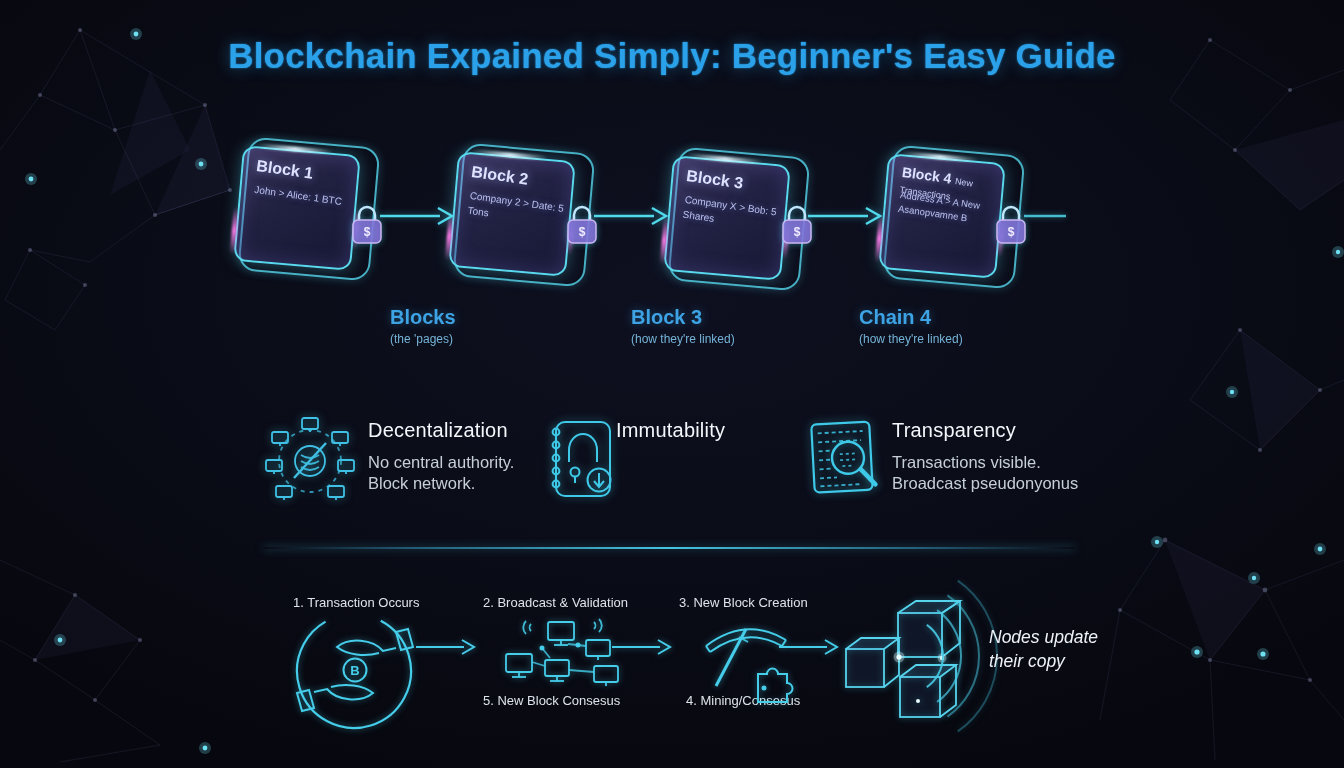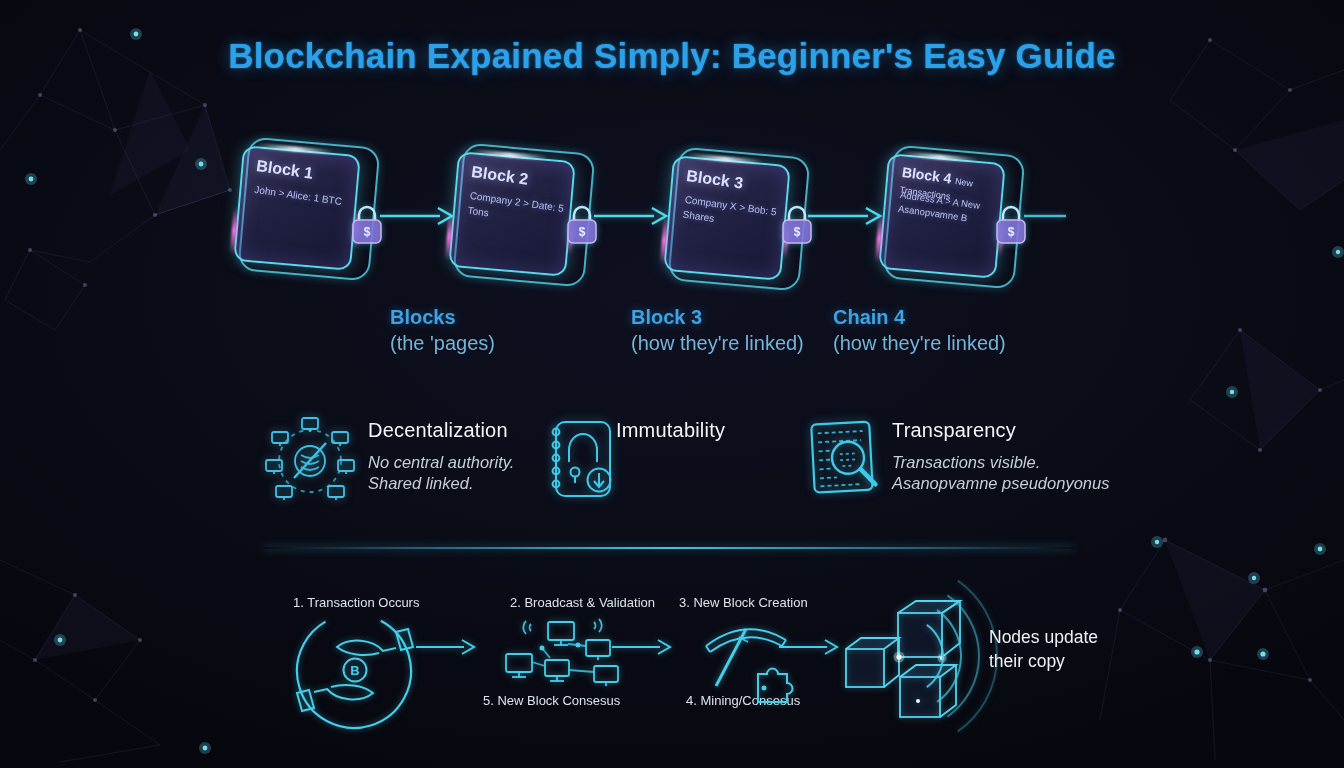--- a/index.html
+++ b/index.html
@@ -29,35 +29,35 @@
     background:linear-gradient(180deg,transparent,rgba(255,125,235,.8),transparent);filter:blur(1.5px);}
   .block .bname{position:absolute;top:12px;left:15px;font-size:16px;font-weight:bold;color:#dfe3ff;
     text-shadow:0 0 8px rgba(160,170,255,.6);transform:rotate(3deg);}
   .block .bline{position:absolute;top:38px;left:15px;right:8px;font-size:10px;color:#b9c0ef;
     transform:rotate(3deg);text-shadow:0 0 6px rgba(140,150,240,.5);line-height:1.5;}
   .block .bsuffix{font-size:9px;font-weight:normal;color:#c4caf4;}
 
   
   .chainlabel{position:absolute;width:220px;text-align:left;}
   .chainlabel .t{font-size:20px;font-weight:bold;color:#3da3e4;text-shadow:0 0 10px rgba(61,163,228,.4);}
-  .chainlabel .s{font-size:20px;color:#74b4d8;margin-top:3px;}
+  .chainlabel .s{font-size:12px;color:#74b4d8;margin-top:3px;}
 
   
   .feature-text .h{font-size:20px;font-weight:normal;color:#f3f6fa;letter-spacing:.2px;}
-  .feature-text .d{font-size:16.5px;color:#c6cfd9;margin-top:4px;line-height:1.28;font-style:italic;}
+  .feature-text .d{font-size:16.5px;color:#c6cfd9;margin-top:4px;line-height:1.28;}
   .ficon{filter:drop-shadow(0 0 4px rgba(70,210,235,.55));}
 
   
   .divider{position:absolute;left:263px;top:547px;width:812px;height:2px;
     background:linear-gradient(90deg,transparent,rgba(40,110,140,.8) 18%,#46c4e0 50%,rgba(40,110,140,.8) 82%,transparent);
     box-shadow:0 0 8px rgba(70,196,224,.5);}
 
   
   .steplabel{position:absolute;font-size:13px;color:#dde3ea;white-space:nowrap;}
-  .notetext{position:absolute;font-size:17.5px;color:#eef2f6;line-height:1.35;}
+  .notetext{position:absolute;font-size:17.5px;color:#eef2f6;line-height:1.35;font-style:italic;}
   .picon{filter:drop-shadow(0 0 3px rgba(70,210,235,.5));}
 </style>
 </head>
 <body>
 
 <div id="frame">
 
   <svg class="abs" style="left:0;top:0" width="1344" height="768">
     <g stroke="rgba(150,150,215,0.10)" stroke-width="1" fill="none">
       <polygon points="80,30 205,105 115,130"></polygon>
@@ -227,21 +227,21 @@
   </svg>
 
   <div class="chainlabel" style="left:390px;top:306px">
     <div class="t">Blocks</div>
     <div class="s">(the 'pages)</div>
   </div>
   <div class="chainlabel" style="left:631px;top:306px">
     <div class="t">Block 3</div>
     <div class="s">(how they're linked)</div>
   </div>
-  <div class="chainlabel" style="left:833px;top:306px">
+  <div class="chainlabel" style="left:859px;top:306px">
     <div class="t">Chain 4</div>
     <div class="s">(how they're linked)</div>
   </div>
 
   <svg class="abs ficon" style="left:264px;top:414px" width="92" height="92">
     <g stroke="#3fc0e4" stroke-width="1.8" fill="none">
       <circle cx="46" cy="47" r="31" stroke-dasharray="4 5" opacity="0.75"></circle>
       <circle cx="46" cy="47" r="15"></circle>
       <path d="M37,41 q9,6 18,0 M37,47 q9,6 18,0 M37,53 q9,6 18,0" opacity="0.9"></path>
       <line x1="30" y1="64" x2="62" y2="29" stroke-width="2.4"></line>
@@ -260,21 +260,21 @@
           <line x1="20" y1="83" x2="20" y2="86"></line>
         <rect x="64" y="72" width="16" height="11" rx="2"></rect>
           <line x1="72" y1="83" x2="72" y2="86"></line>
       </g>
     </g>
   </svg>
   <div class="abs feature-text" style="left:368px;top:419px">
     <div class="h">Decentalization</div>
     <div class="d" style="margin-top:10px">
       <div>No central authority.</div>
-      <div>Shared linked.</div>
+      <div>Block network.</div>
     </div>
   </div>
 
   <svg class="abs ficon" style="left:538px;top:416px" width="82" height="88">
     <g stroke="#3fc9e8" stroke-width="2" fill="none">
       <rect x="18" y="6" width="54" height="74" rx="9"></rect>
       <circle cx="18" cy="16" r="3.4"></circle>
         <circle cx="18" cy="29" r="3.4"></circle>
         <circle cx="18" cy="42" r="3.4"></circle>
       <circle cx="18" cy="55" r="3.4"></circle>
@@ -309,28 +309,28 @@
           <line x1="34" y1="44" x2="50" y2="44"></line>
           <line x1="36" y1="50" x2="47" y2="50"></line>
         </g>
       <line x1="54" y1="54" x2="68" y2="70" stroke-width="4.5" stroke-linecap="round"></line>
     </g>
   </svg>
   <div class="abs feature-text" style="left:892px;top:419px">
     <div class="h">Transparency</div>
     <div class="d" style="margin-top:10px">
       <div>Transactions visible.</div>
-      <div>Asanopvamne pseudonyonus</div>
+      <div>Broadcast pseudonyonus</div>
     </div>
   </div>
 
   <div class="divider"></div>
 
   <div class="steplabel" style="left:293px;top:595px">1. Transaction Occurs</div>
-  <div class="steplabel" style="left:510px;top:595px">2. Broadcast &amp; Validation</div>
+  <div class="steplabel" style="left:483px;top:595px">2. Broadcast &amp; Validation</div>
   <div class="steplabel" style="left:679px;top:595px">3. New Block Creation</div>
   <div class="steplabel" style="left:483px;top:693px">5. New Block Consesus</div>
   <div class="steplabel" style="left:686px;top:693px">4. Mining/Consesus</div>
 
   <svg class="abs picon" style="left:288px;top:608px" width="136" height="124">
     <g stroke="#45cdea" fill="none">
       <circle cx="66" cy="63" r="57" stroke-width="2.2" stroke-dasharray="300 58" transform="rotate(-62 66 63)"></circle>
       <g stroke-width="2">
         <path d="M108,40 l-13,3 c-10,-12 -34,-14 -46,-4 c10,8 28,10 42,6"></path>
         <path d="M108,24 l12,-3 l5,18 l-12,3 z"></path>

